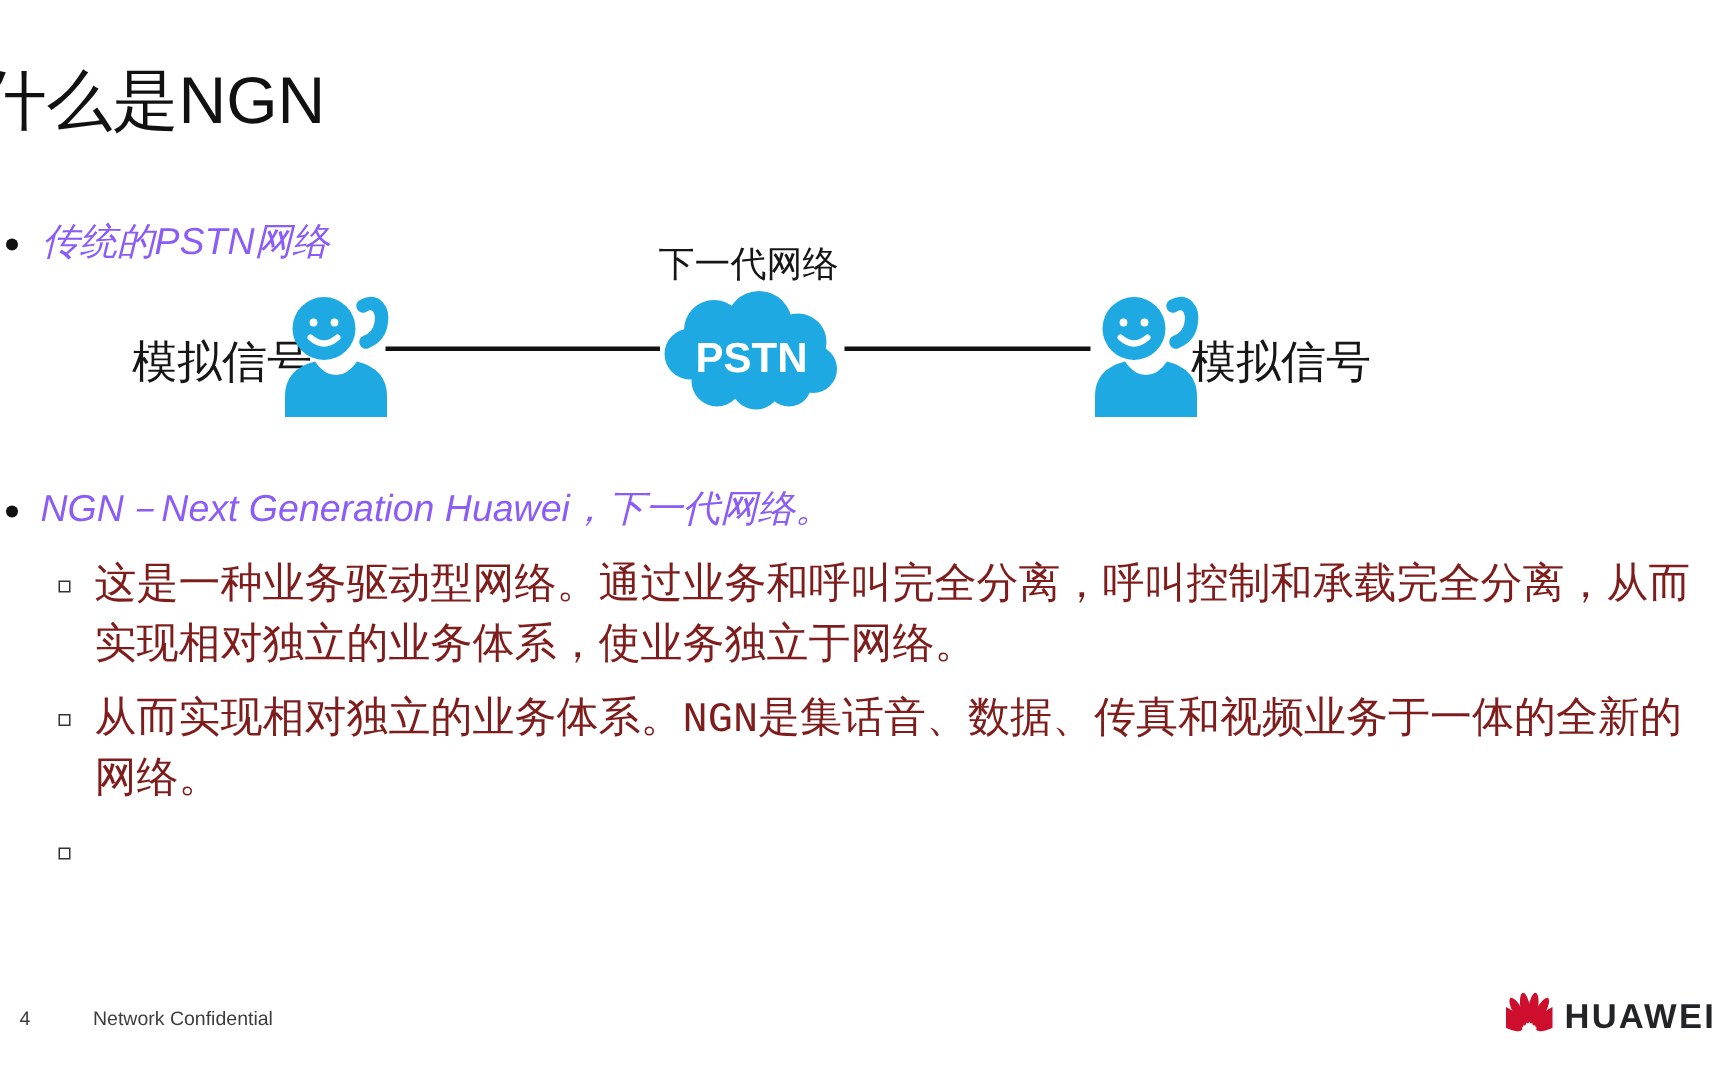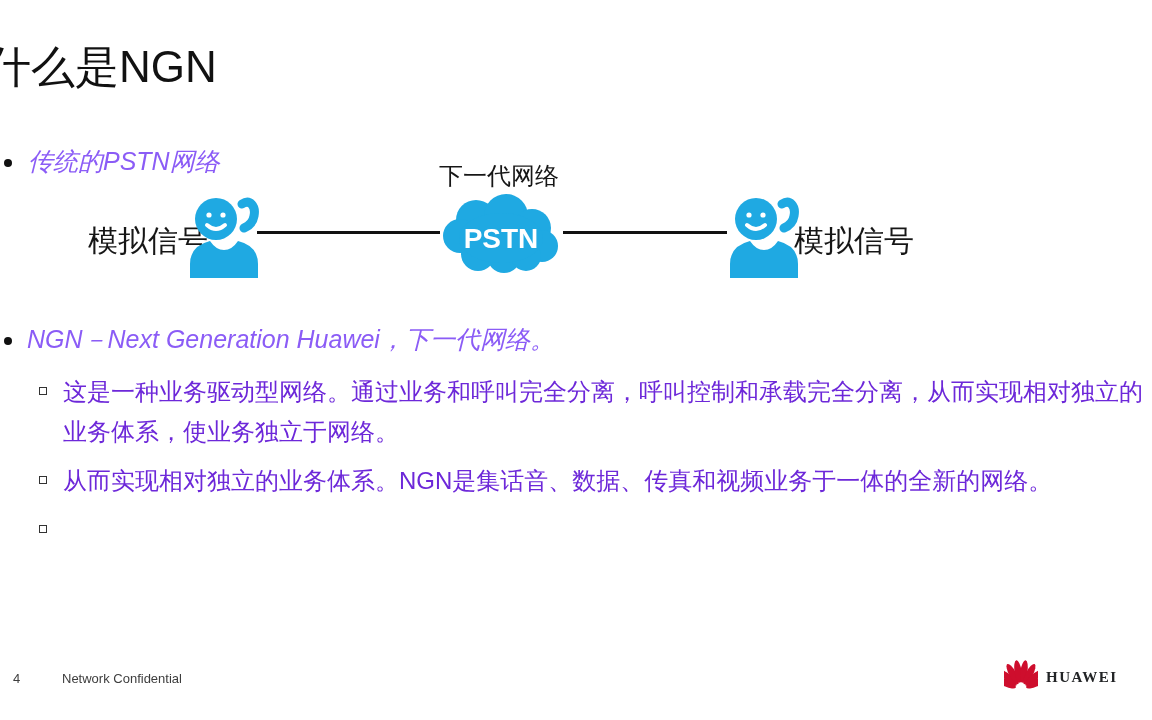--- a/index.html
+++ b/index.html
@@ -41,37 +41,38 @@
   .wire-left{left:257px;width:183px;}
   .wire-right{left:563px;width:164px;}
   .cloud-wrap{left:438px;top:194px;width:126px;height:82px;}
 
   
   .subs{
     left:38px;top:372px;width:1110px;
   }
   .sub-item{
     position:relative;padding-left:25px;
-    font-size:24px;line-height:40px;color:#6d28d9;
+    font-size:28px;line-height:40px;color:#7f1d1d;
     margin-bottom:9px;
+    font-family:Liberation Mono, monospace;
   }
   .sub-marker{
     position:absolute;left:1px;top:15px;width:6px;height:6px;
     border:1.6px solid #333;background:#fff;
   }
 
   
   .footer-text{font-size:13px;color:#3d3d3d;}
   .page-num{left:13px;top:671px;}
   .conf-text{left:62px;top:671px;}
   .logo-wrap{left:1004px;top:654px;width:140px;height:46px;display:flex;align-items:center;}
   .logo-petals{width:34px;height:40px;display:block;}
   .brand-text{
-    margin-left:8px;font-size:15px;font-weight:bold;color:#222426;
-    letter-spacing:1.5px;font-family:Liberation Serif, serif;
+    margin-left:8px;font-size:23px;font-weight:bold;color:#222426;
+    letter-spacing:1.5px;font-family:Liberation Sans, sans-serif;
   }
 </style>
 </head>
 <body>
 
 <div class="abs slide-title">什么是NGN</div>
 
 <div class="abs bullet-dot b1-dot"></div>
 <div class="abs bullet-text bullet1-text">传统的PSTN网络</div>
 

